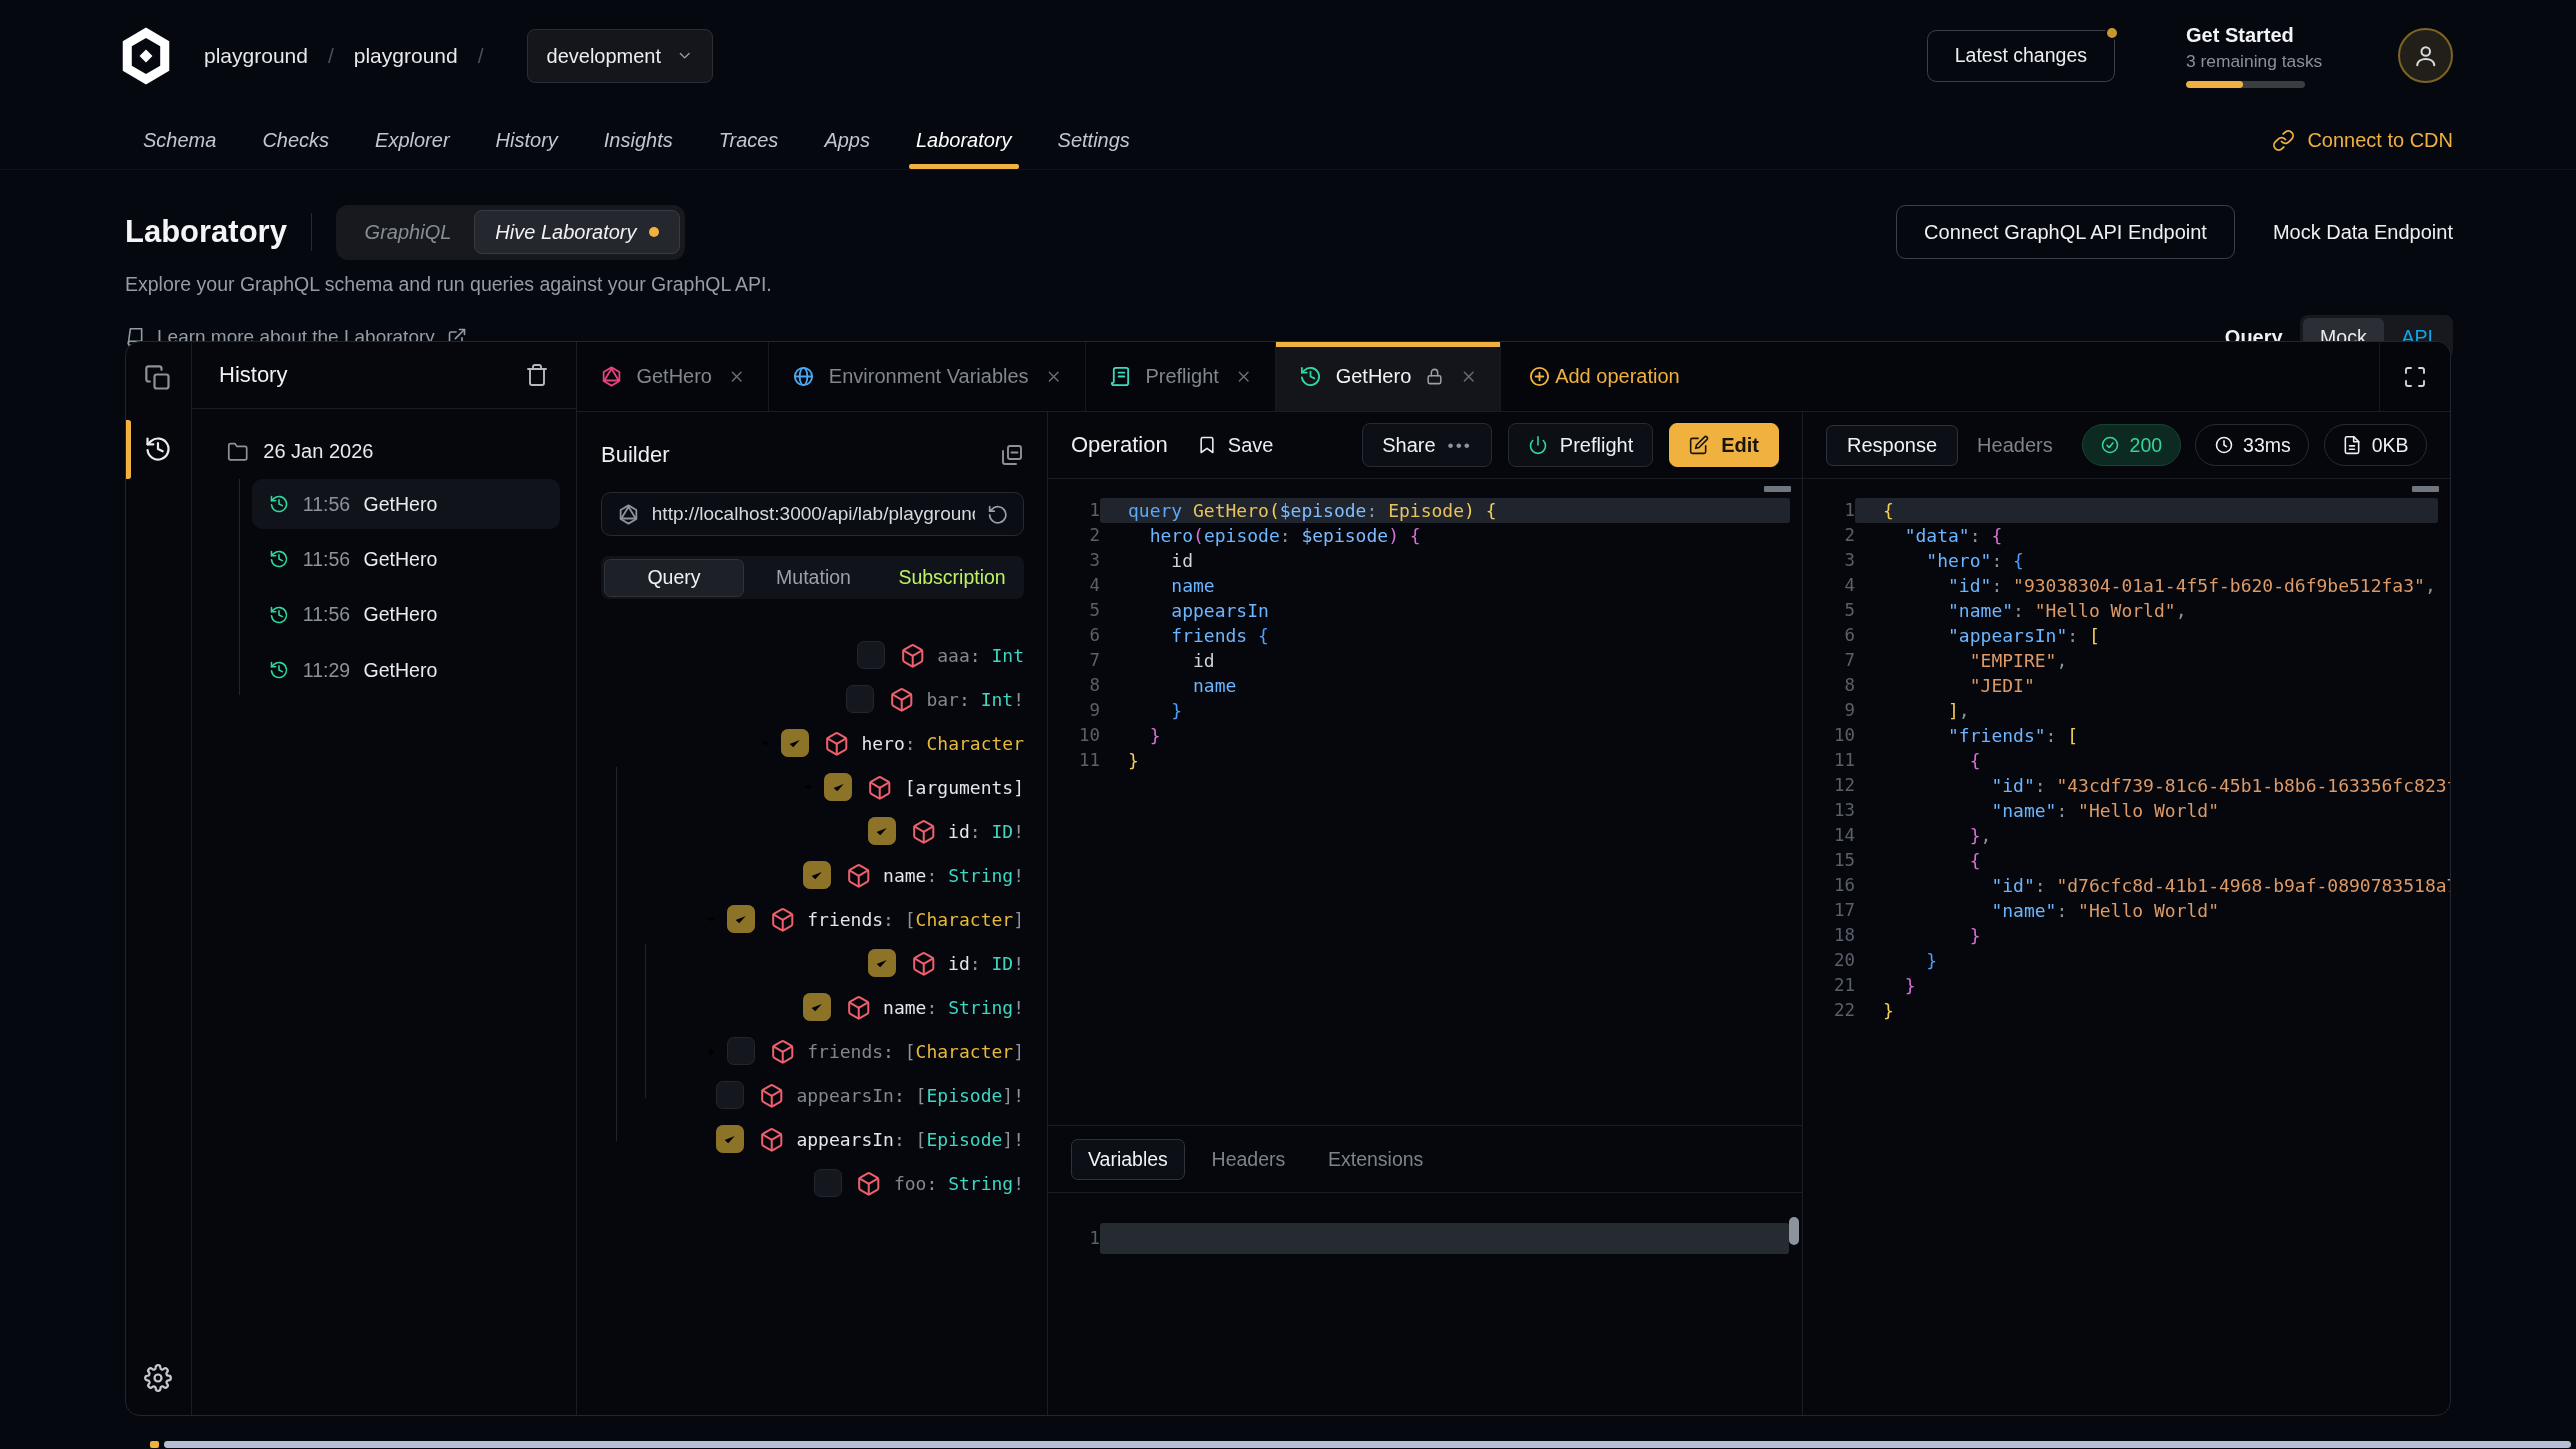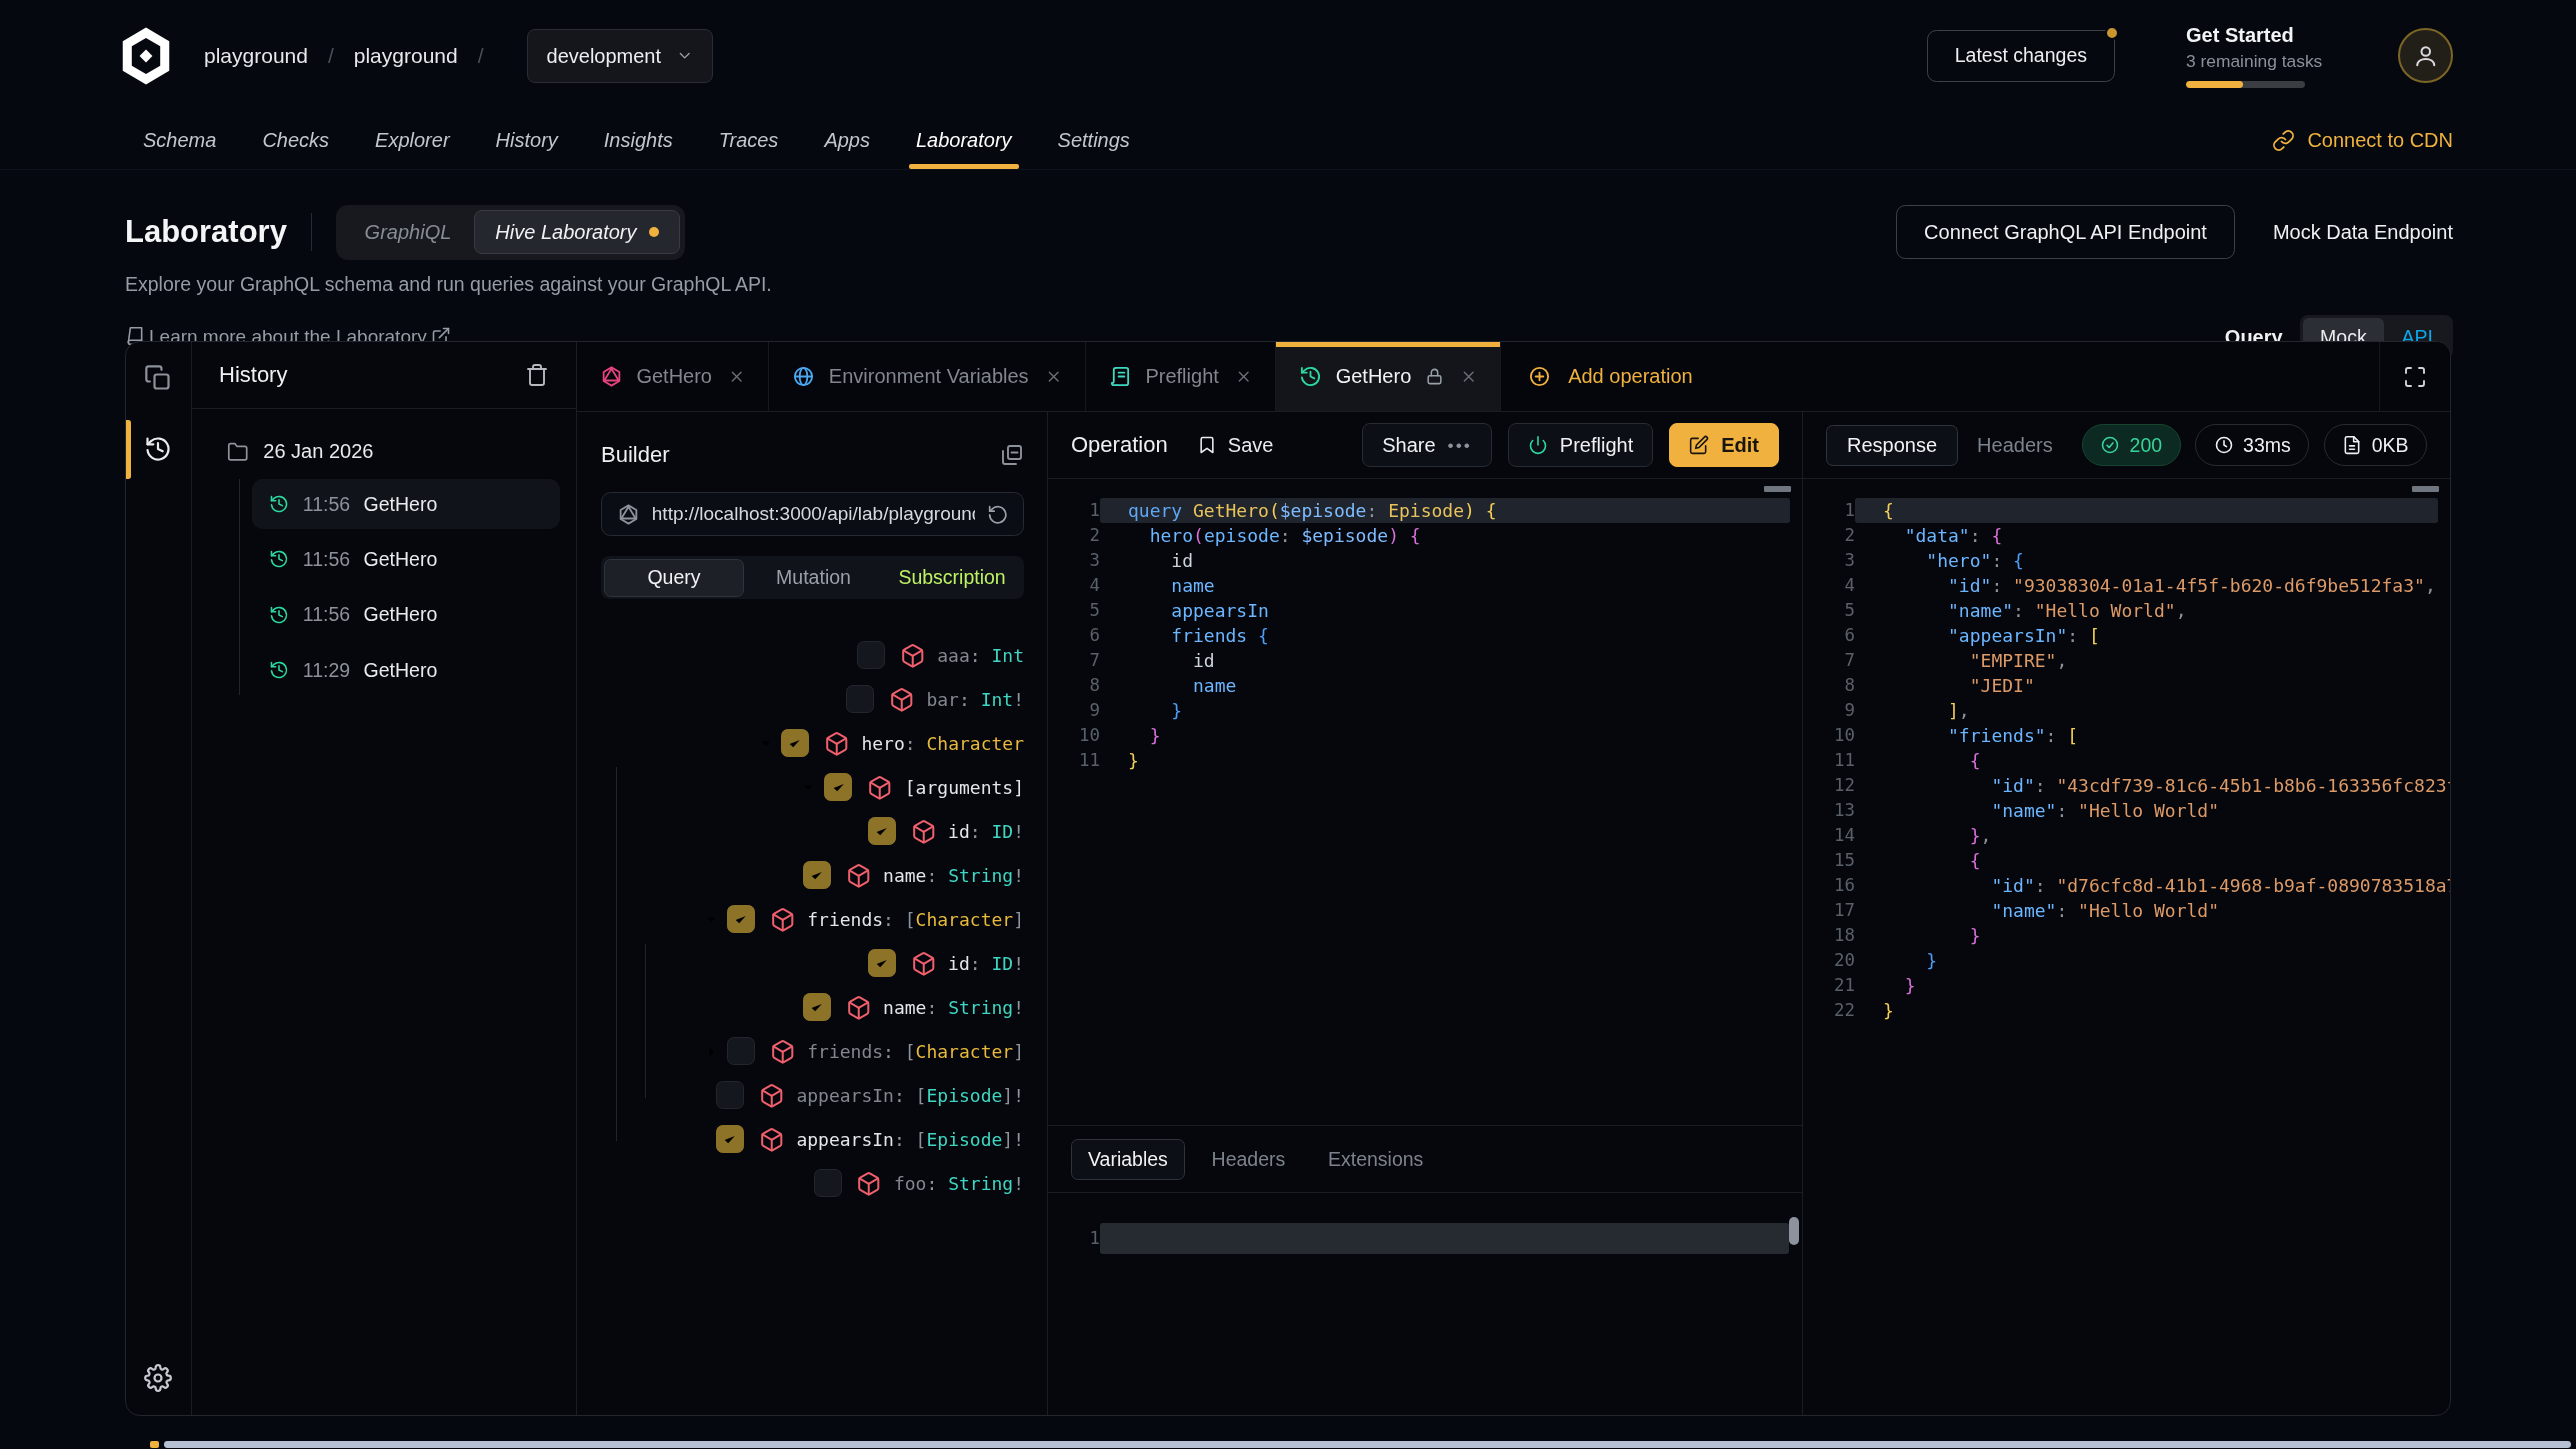--- a/index.html
+++ b/index.html
@@ -50,21 +50,21 @@
   .mode-opt { padding:0 23px; color:#878d95; cursor:pointer; }
   .mode-chip { background:#25272e; border:1.3px solid #383b43; border-radius:8px; padding:9.4px 20px; color:#f0f1f3;
     display:flex; align-items:center; gap:12px; cursor:pointer; }
   .mode-dot { width:10px; height:10px; border-radius:50%; background:#f0b13e; }
   .ph-actions { margin-left:auto; display:flex; align-items:center; gap:38px; }
   .endpoint-btn { height:54px; padding:0 27px; display:flex; align-items:center; border:1.3px solid #3e4047; border-radius:9.4px;
     font-size:20px; color:#eef0f2; cursor:pointer; }
   .mock-btn { font-size:20px; color:#eef0f2; cursor:pointer; }
   .ph-sub { margin-top:13.4px; font-size:19.5px; color:#969ca4; }
   .ph-row3 { margin-top:19px; display:flex; align-items:center; color:#969ca4; font-size:19px; }
-  .learn { display:flex; gap:4px; cursor:pointer; }
+  .learn { display:flex; align-items:center; gap:12px; cursor:pointer; }
   .learn .ic { width:20px; height:20px; }
   .query-toggle { margin-left:auto; display:flex; align-items:center; }
   .qt-label { font-size:20px; font-weight:700; color:#f0f1f3; margin-right:17.4px; }
   .qt-seg { background:#17191f; border-radius:8px; padding:2.7px; display:flex; }
   .qt-opt { padding:8px 17.4px; font-size:19.5px; color:#0ea5e9; border-radius:6px; cursor:pointer; }
   .qt-opt.active { background:#2b2e35; color:#e9ebee; }
 
   
   .ws { position:absolute; left:125px; top:341px; width:2326px; height:1075px; border:1.3px solid #23262e; border-radius:14.8px;
     background:#05070d; display:flex; overflow:hidden; }
@@ -88,21 +88,21 @@
 
   .main { flex:1; display:flex; flex-direction:column; min-width:0; }
   .tabstrip { height:70px; flex-shrink:0; display:flex; align-items:stretch; border-bottom:1.3px solid #1a1d24; background:#04060b; }
   .etab { position:relative; display:flex; align-items:center; gap:13.4px; padding:0 23px; border-right:1.3px solid #15181f;
     font-size:20px; color:#81868f; cursor:pointer; }
   .etab .tab-ic { width:23px; height:23px; }
   .etab .lock { width:19px; height:19px; color:#9aa0a8; }
   .etab .x { width:17.4px; height:17.4px; color:#6a707a; margin-left:2.7px; }
   .etab.active { background:#13151b; color:#f0f2f4; }
   .etab.active::before { content:''; position:absolute; top:0; left:0; right:0; height:4.7px; background:#f0b13e; }
-  .add-op { display:flex; align-items:center; gap:17px; padding:0 27px; color:#f0b13e; font-size:20px; cursor:pointer; }
+  .add-op { display:flex; align-items:center; gap:4px; padding:0 27px; color:#f0b13e; font-size:20px; cursor:pointer; }
   .add-op .ic { width:23px; height:23px; }
   .strip-spacer { flex:1; }
   .fsbtn { width:71px; border-left:1.3px solid #15181f; display:flex; align-items:center; justify-content:center; color:#cfd3da; cursor:pointer; }
   .fsbtn .ic { width:24px; height:24px; }
 
   .content { flex:1; display:flex; min-height:0; }
 
   
   .builder { width:471px; border-right:1.3px solid #1a1d24; padding:23px 23px 0 24px; flex-shrink:0; overflow:hidden; }
   .b-head { display:flex; align-items:center; height:40px; }

